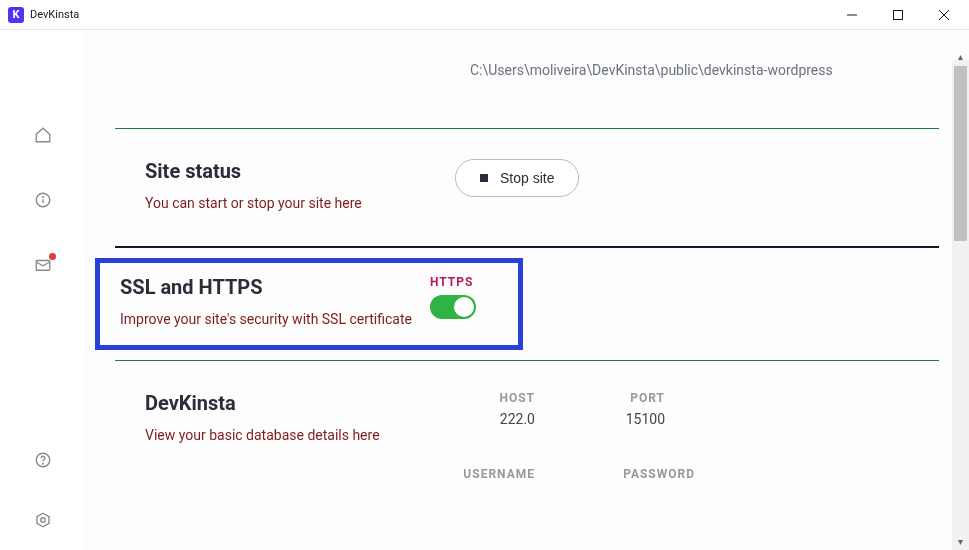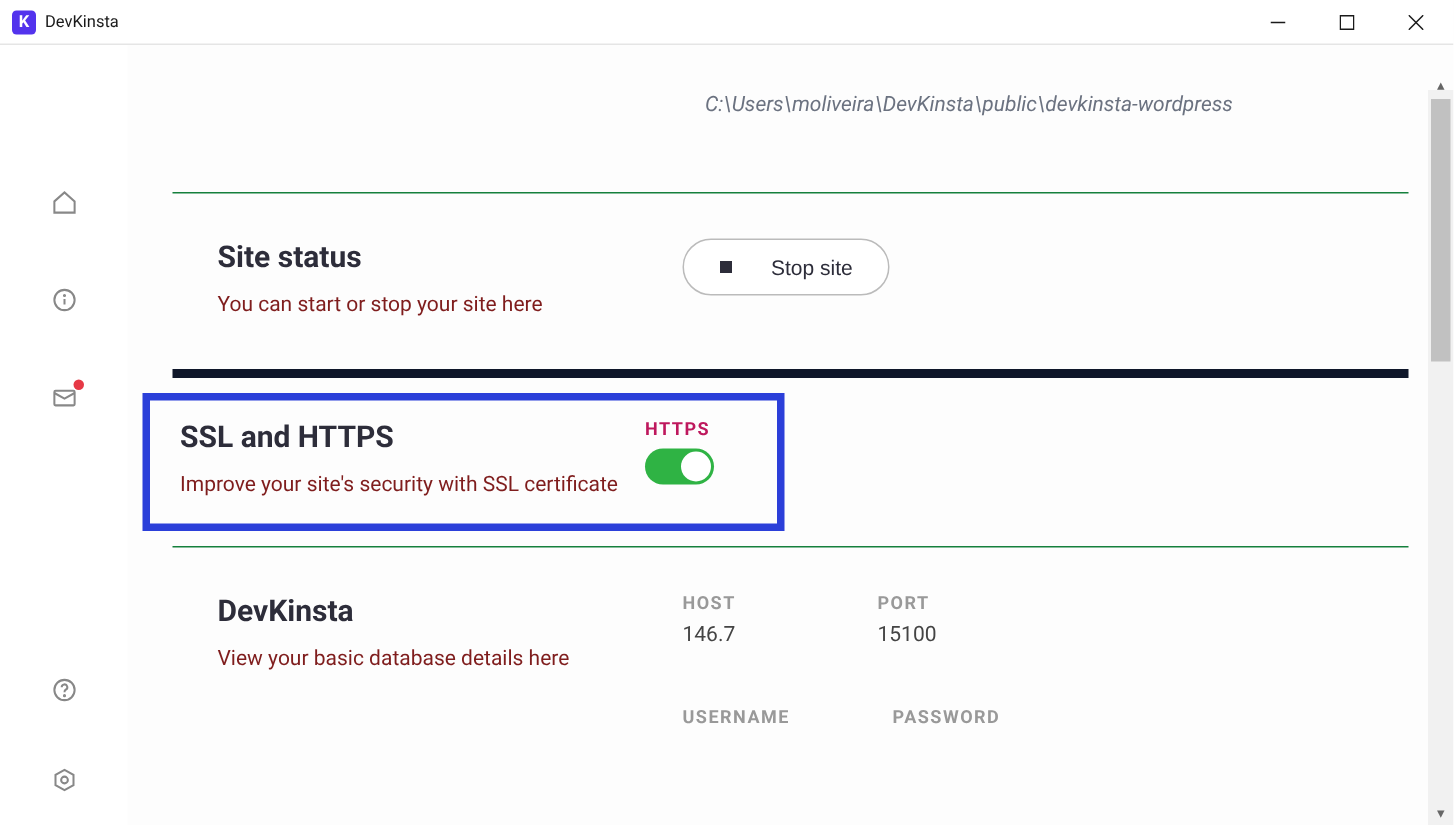--- a/index.html
+++ b/index.html
@@ -101,21 +101,20 @@
       overflow-y: auto;
       padding: 0 30px 0 30px;
       position: relative;
     }
     .path-row {
       padding: 32px 0 50px 0;
       color: #6b7280;
       font-size: 14px;
       text-align: left;
       padding-left: 355px;
-      font-style: italic;
     }
     .section {
       border-top: 1px solid #15803d;
       padding: 30px 10px 35px 30px;
       display: flex;
     }
     .section-left {
       width: 310px;
       flex-shrink: 0;
     }
@@ -134,21 +133,21 @@
       display: flex;
       align-items: flex-start;
     }
     .stop-btn {
       border: 1px solid #bbb;
       background: #fff;
       border-radius: 999px;
       padding: 10px 24px;
       display: flex;
       align-items: center;
-      gap: 26px;
+      gap: 12px;
       font-size: 14px;
       color: #2d2d3a;
       cursor: pointer;
     }
     .stop-square {
       width: 8px;
       height: 8px;
       background: #2d2d3a;
     }
     .highlight-box {
@@ -188,35 +187,36 @@
       background: #fff;
       border-radius: 50%;
     }
     .db-grid {
       display: flex;
       gap: 50px;
       flex-wrap: wrap;
     }
     .db-col {
       min-width: 80px;
+      text-align: right;
     }
     .db-label {
       font-size: 12px;
       font-weight: 700;
       letter-spacing: 1px;
       color: #999;
       margin-bottom: 6px;
     }
     .db-value {
       font-size: 14px;
       color: #444;
     }
     .db-row2 {
       display: flex;
-      gap: 60px;
+      gap: 80px;
       margin-top: 40px;
     }
     .scrollbar-track {
       position: absolute;
       right: 0;
       top: 30px;
       bottom: 0;
       width: 17px;
       background: #f1f1f1;
     }
@@ -236,21 +236,21 @@
       height: 17px;
       display: flex;
       align-items: center;
       justify-content: center;
       color: #666;
       font-size: 10px;
     }
     .scrollbar-arrow.up { top: -12px; }
     .scrollbar-arrow.down { bottom: 0; }
     .ssl-section {
-      border-top: 6px solid #0f172a;
+      border-top: 2px solid #0f172a;
       padding: 20px 10px 25px 5px;
     }
   </style>
 </head>
 <body>
 
 <div class="titlebar">
   <div class="titlebar-left">
     <div class="app-icon">K</div>
     <div class="titlebar-title">DevKinsta</div>
@@ -346,21 +346,21 @@
 
     <div class="section">
       <div class="section-left">
         <div class="section-title">DevKinsta</div>
         <div class="section-desc">View your basic database details here</div>
       </div>
       <div class="section-right" style="flex-direction:column;">
         <div class="db-grid">
           <div class="db-col">
             <div class="db-label">HOST</div>
-            <div class="db-value">146.7</div>
+            <div class="db-value">222.0</div>
           </div>
           <div class="db-col">
             <div class="db-label">PORT</div>
             <div class="db-value">15100</div>
           </div>
         </div>
         <div class="db-row2">
           <div class="db-col">
             <div class="db-label">USERNAME</div>
           </div>

